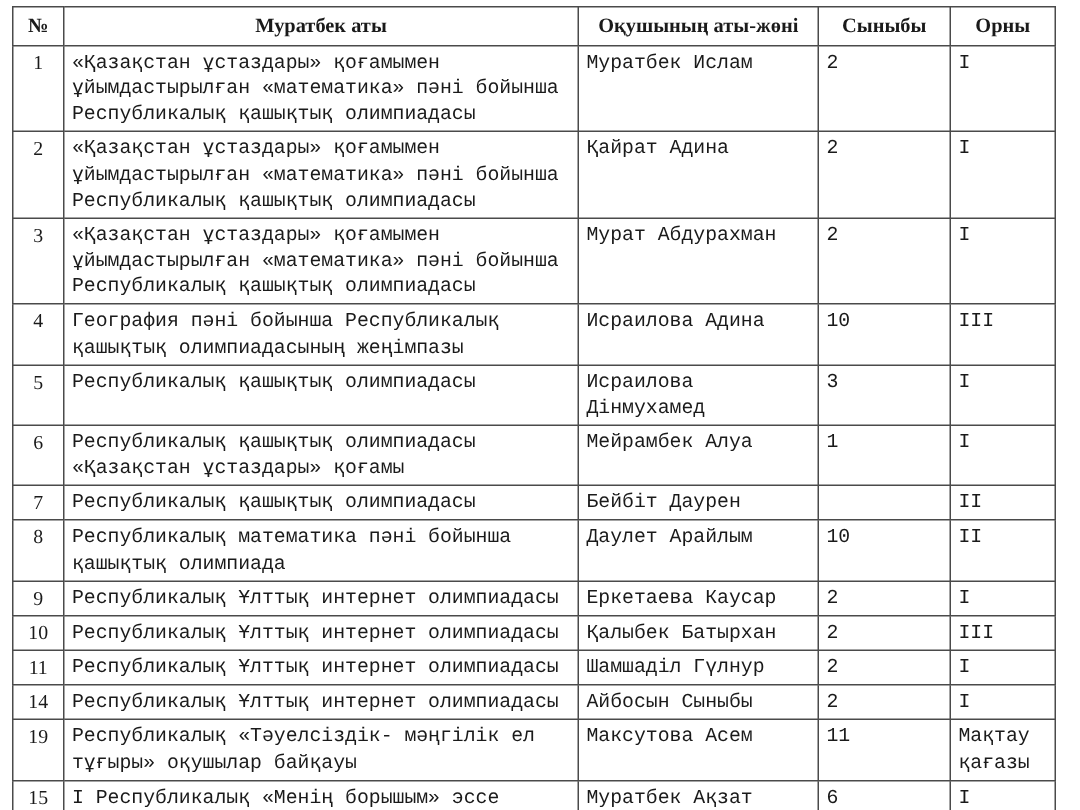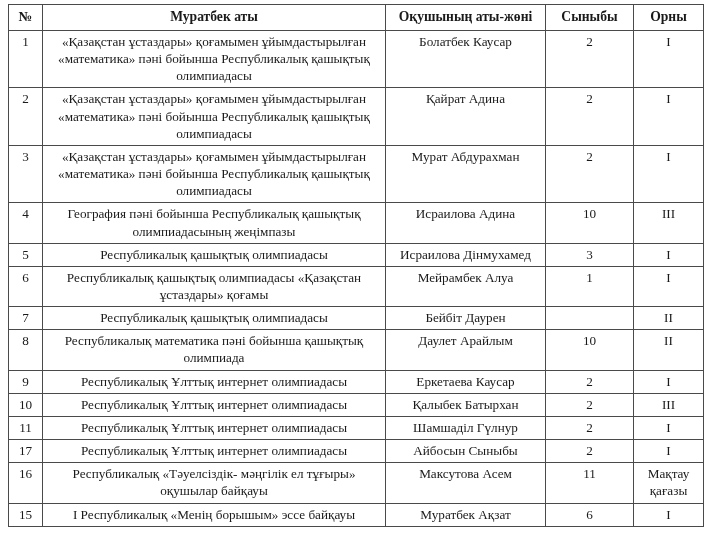--- a/index.html
+++ b/index.html
@@ -52,21 +52,22 @@
   col.c-name  { width: 343px; }
   col.c-pupil { width: 160px; }
   col.c-class { width: 88px; }
   col.c-place { width: 70px; }
 
   td.no {
     text-align: center;
     font-size: 13.4px;
   }
   td.name, td.pupil, td.cls, td.place {
-    text-align: center;
+    text-align: left;
+    font-family: Liberation Mono, monospace;
   }
   td.cls, td.place {
     font-size: 13.4px;
   }
 </style>
 </head>
 <body>
 
 <div class="page">
   <table class="awards">
@@ -83,21 +84,21 @@
         <th class="h-name">Муратбек аты</th>
         <th class="h-pupil">Оқушының аты-жөні</th>
         <th class="h-class">Сыныбы</th>
         <th class="h-place">Орны</th>
       </tr>
     </thead>
     <tbody id="awards-body">
         <tr>
           <td class="no">1</td>
           <td class="name">«Қазақстан ұстаздары» қоғамымен ұйымдастырылған  «математика» пәні бойынша Республикалық қашықтық олимпиадасы</td>
-          <td class="pupil">Болатбек Каусар</td>
+          <td class="pupil">Муратбек Ислам</td>
           <td class="cls">2</td>
           <td class="place">I</td>
         </tr>
         <tr>
           <td class="no">2</td>
           <td class="name">«Қазақстан ұстаздары» қоғамымен ұйымдастырылған  «математика» пәні бойынша Республикалық қашықтық олимпиадасы</td>
           <td class="pupil">Қайрат  Адина</td>
           <td class="cls">2</td>
           <td class="place">I</td>
         </tr>
@@ -158,28 +159,28 @@
           <td class="place">III</td>
         </tr>
         <tr>
           <td class="no">11</td>
           <td class="name">Республикалық Ұлттық интернет олимпиадасы</td>
           <td class="pupil">Шамшаділ Гүлнур</td>
           <td class="cls">2</td>
           <td class="place">I</td>
         </tr>
         <tr>
-          <td class="no">17</td>
+          <td class="no">14</td>
           <td class="name">Республикалық Ұлттық интернет олимпиадасы</td>
           <td class="pupil">Айбосын Сыныбы</td>
           <td class="cls">2</td>
           <td class="place">I</td>
         </tr>
         <tr>
-          <td class="no">16</td>
+          <td class="no">19</td>
           <td class="name">Республикалық «Тәуелсіздік- мәңгілік ел тұғыры» оқушылар байқауы</td>
           <td class="pupil">Максутова Асем</td>
           <td class="cls">11</td>
           <td class="place">Мақтау қағазы</td>
         </tr>
         <tr>
           <td class="no">15</td>
           <td class="name">I Республикалық «Менің борышым» эссе байқауы</td>
           <td class="pupil">Муратбек Ақзат</td>
           <td class="cls">6</td>

